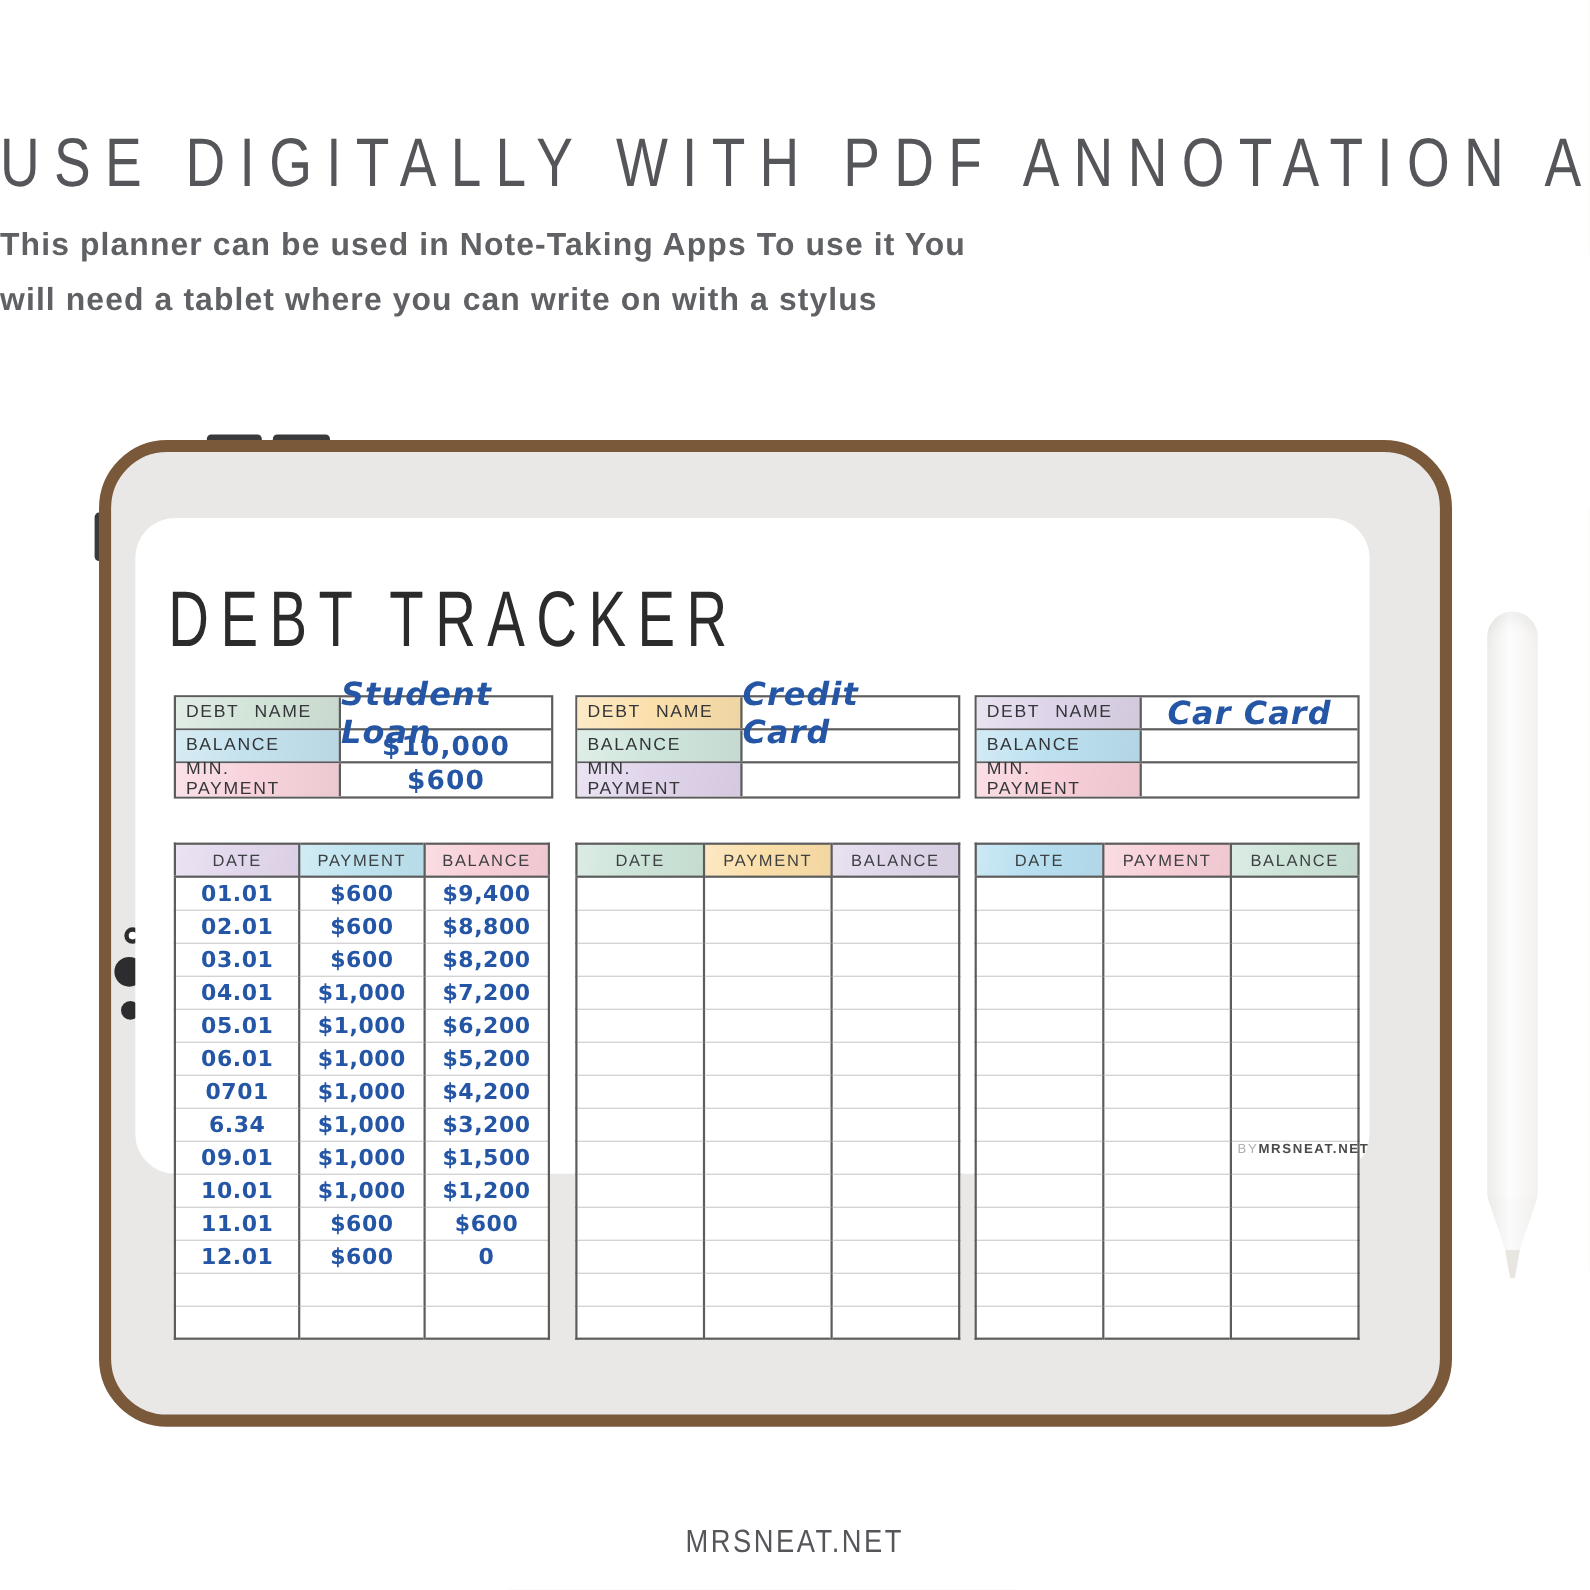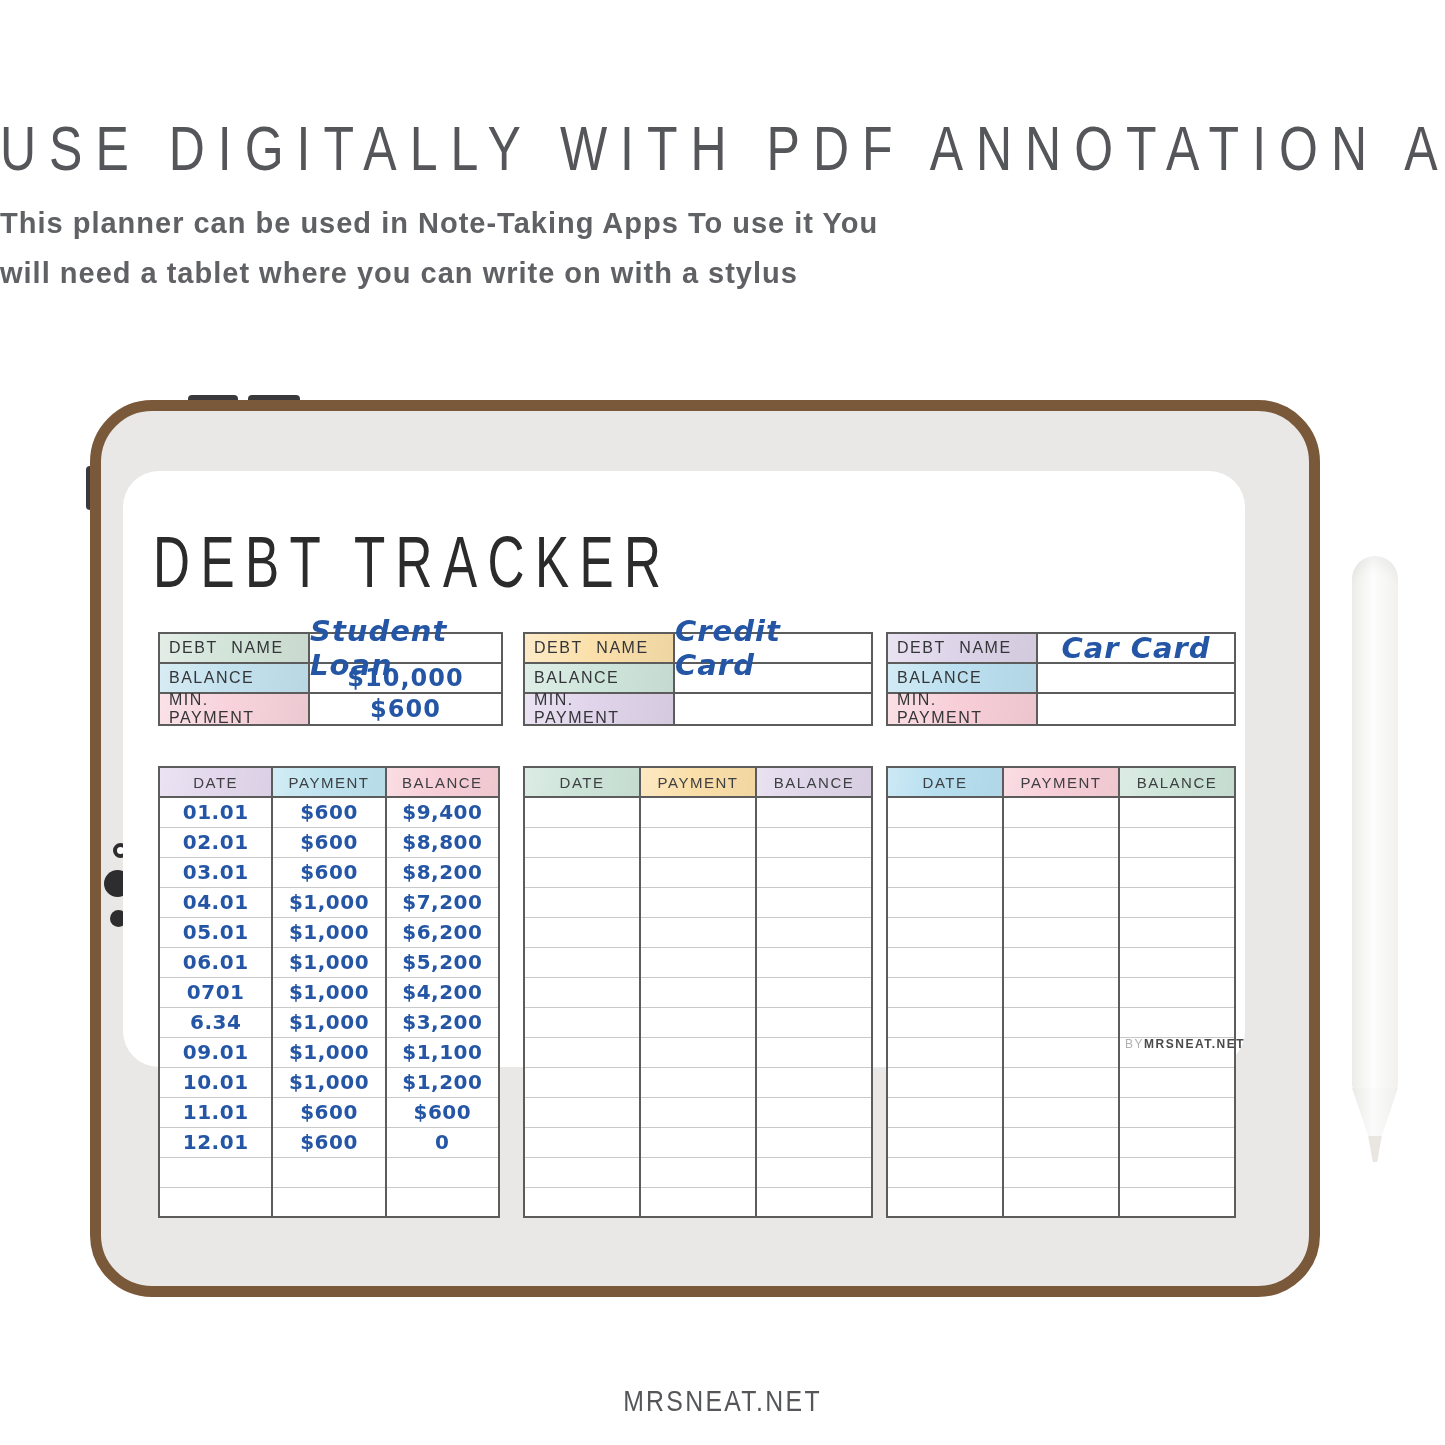--- a/index.html
+++ b/index.html
@@ -231,21 +231,21 @@
                 <td>$4,200</td>
               </tr>
               <tr>
                 <td>6.34</td>
                 <td>$1,000</td>
                 <td>$3,200</td>
               </tr>
               <tr>
                 <td>09.01</td>
                 <td>$1,000</td>
-                <td>$1,100</td>
+                <td>$1,500</td>
               </tr>
               <tr>
                 <td>10.01</td>
                 <td>$1,000</td>
                 <td>$1,200</td>
               </tr>
               <tr>
                 <td>11.01</td>
                 <td>$600</td>
                 <td>$600</td>

